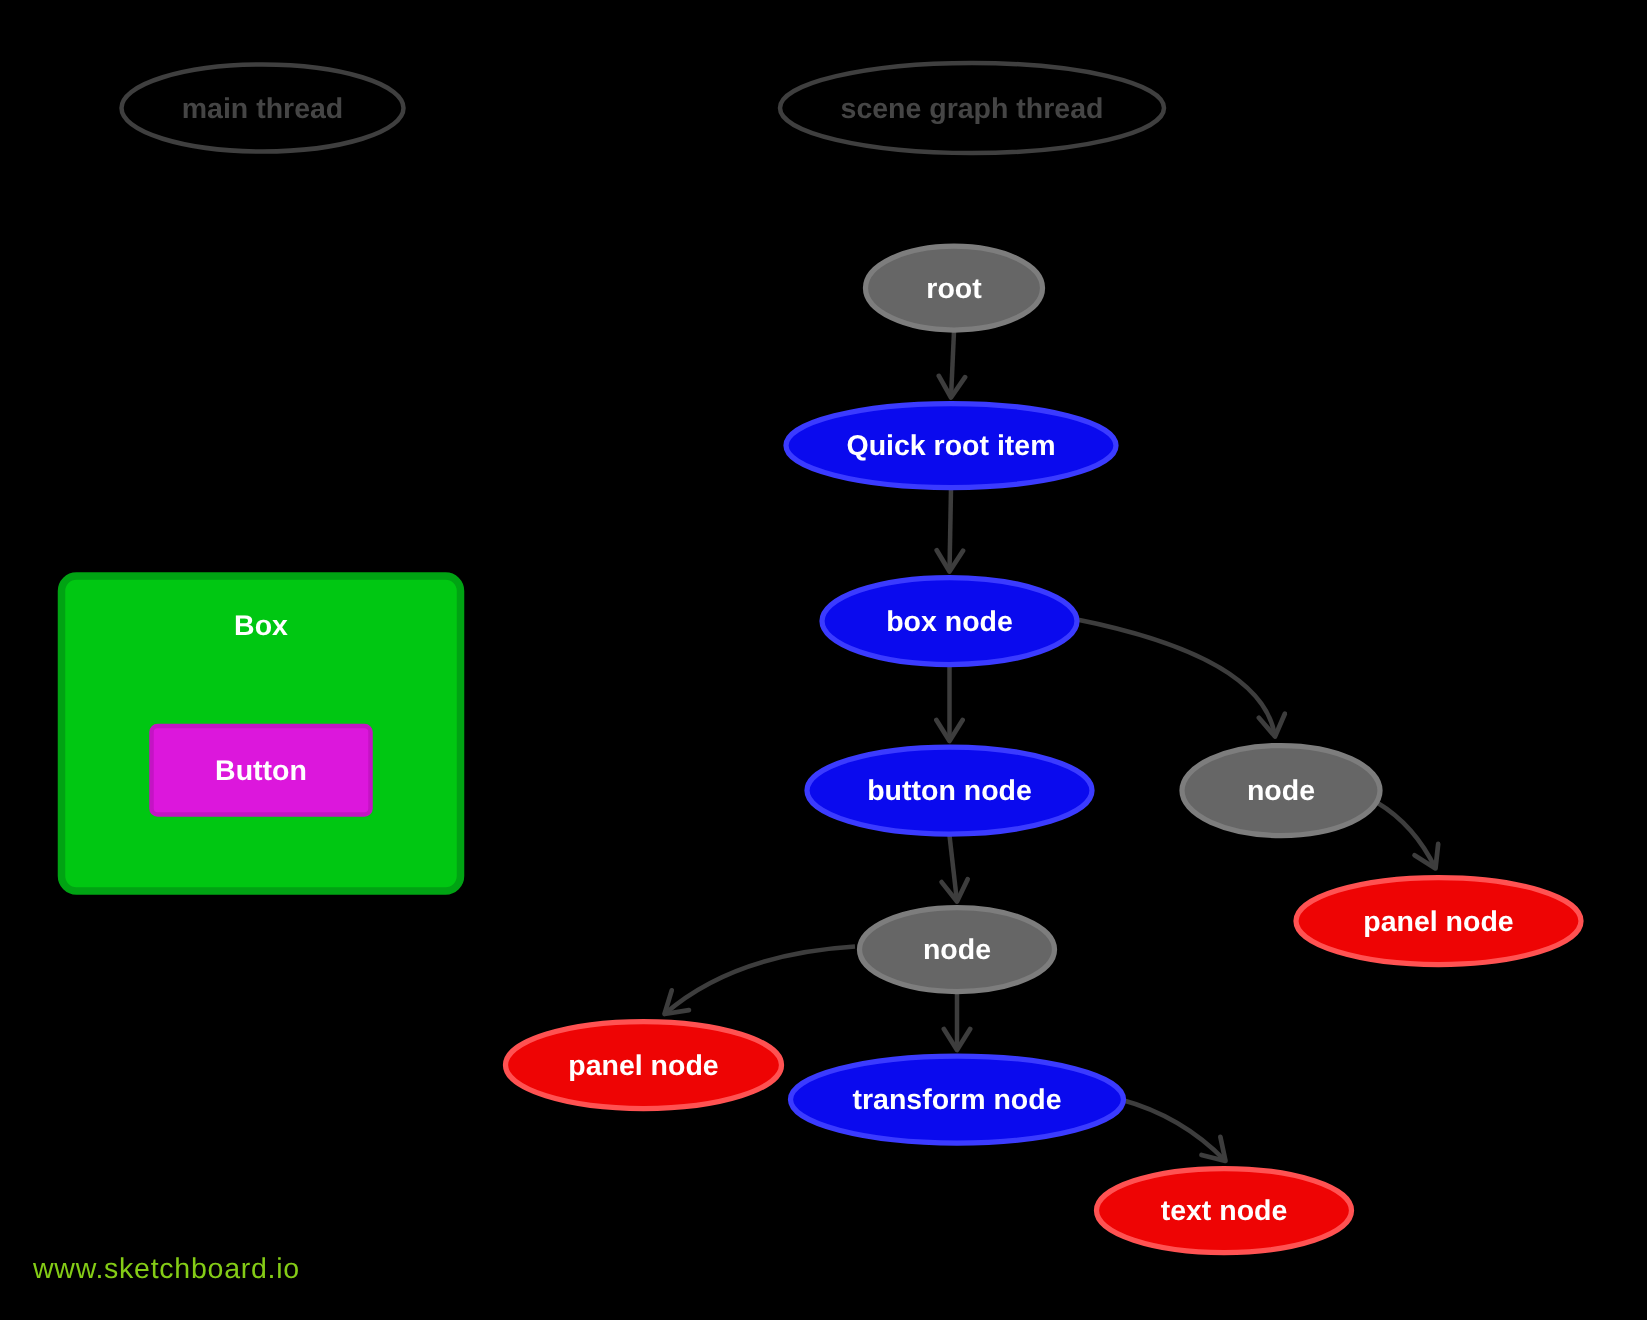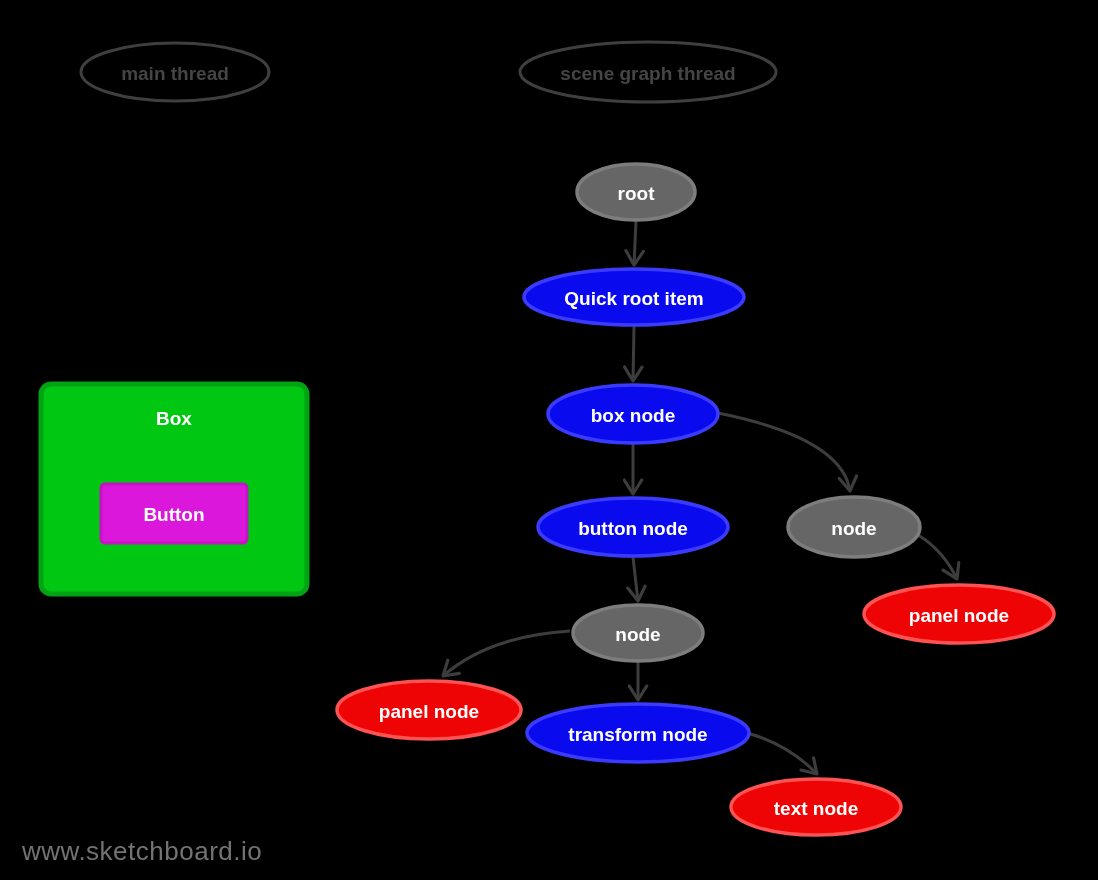--- a/index.html
+++ b/index.html
@@ -33,23 +33,23 @@
     font-size: 19px;
     font-weight: bold;
     text-anchor: middle;
     dominant-baseline: central;
     pointer-events: none;
   }
   .watermark {
     position: absolute;
     left: 22px;
     top: 836px;
-    font-size: 26px;
+    font-size: 19px;
     font-weight: normal;
-    color: #737373;
+    color: #84cc16;
     letter-spacing: 0.5px;
   }
 </style>
 </head>
 <body>
 
 <div class="stage">
   <svg id="diagram" width="1098" height="880" viewBox="0 0 1098 880" xmlns="http://www.w3.org/2000/svg">
       <defs>
         <marker id="arrowhead" viewBox="0 0 12 12" refX="10" refY="6" markerWidth="7" markerHeight="7" orient="auto" markerUnits="strokeWidth">

